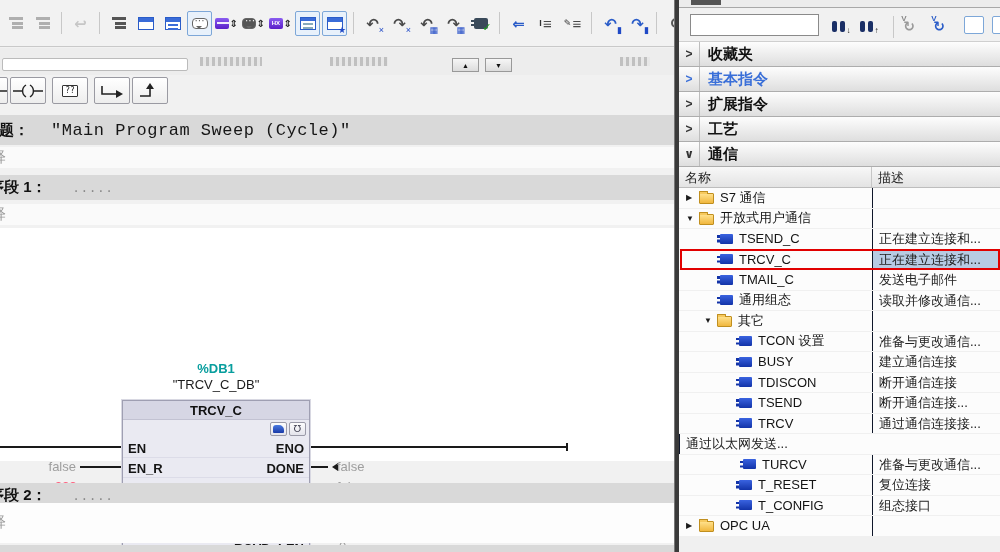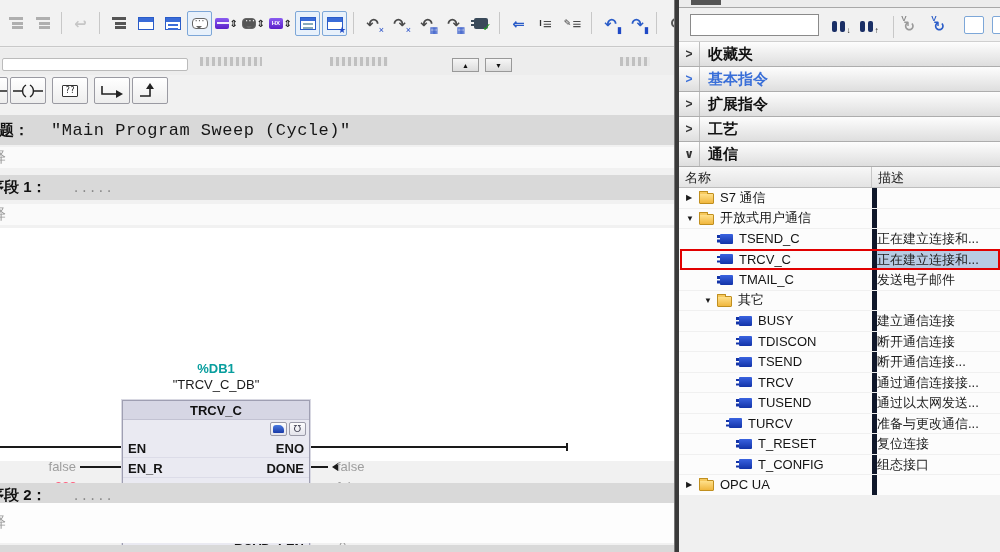--- a/index.html
+++ b/index.html
@@ -132,21 +132,21 @@
   .section.active .chev,.section.active .sec-label{color:#3a6fd8;}
 
   .thead{position:absolute;left:0;top:167px;width:321px;height:21px;display:flex;
          background:linear-gradient(#f8f8f8,#e3e3e3);border-bottom:1px solid #bdbdbd;font-size:13px;color:#222;}
   .thead .h1{flex:0 0 193px;padding:2px 0 0 6px;border-right:1px solid #c6c6c6;}
   .thead .h2{flex:1;padding:2px 0 0 6px;}
 
   .tbody{position:absolute;left:0;top:188px;width:321px;background:#fcfcfc;}
   .prow{height:20.5px;display:flex;position:relative;background:#fcfcfc;border-bottom:1px solid #f0f0f0;font-size:13px;color:#141414;}
   .cname{flex:0 0 193px;display:flex;align-items:center;overflow:hidden;white-space:nowrap;}
-  .cdesc{flex:1;border-left:5px solid #0f172a;line-height:20.5px;overflow:hidden;white-space:nowrap;color:#222;}
+  .cdesc{flex:1;border-left:1px solid #0f172a;padding-left:6px;line-height:20.5px;overflow:hidden;white-space:nowrap;color:#222;}
   .arr{width:13px;font-size:8px;color:#1a1a1a;flex:0 0 auto;}
   .folder-ic{width:15px;height:11px;background:linear-gradient(#ffe08a,#f0b73e);border:1px solid #c08f1f;border-radius:1px;
              position:relative;margin:2px 6px 0 0;flex:0 0 auto;}
   .folder-ic::before{content:"";position:absolute;top:-3px;left:-1px;width:7px;height:2px;background:#f6c95e;border:1px solid #c08f1f;border-bottom:none;border-radius:1px 1px 0 0;}
   .instr-ic{width:13px;height:10px;background:linear-gradient(#3a63e0,#1233a8);border-radius:1px;position:relative;margin-right:6px;flex:0 0 auto;}
   .instr-ic::before{content:"";position:absolute;left:-3px;top:1.5px;width:3px;height:2.5px;background:#1233a8;box-shadow:0 4.5px 0 #1233a8;}
   .prow.sel .cdesc{background:#b7cbe3;}
   .prow.sel::after{content:"";position:absolute;inset:-1px 0 -1px 1px;border:2px solid #e10000;pointer-events:none;z-index:3;}
 </style>
 </head>
@@ -487,30 +487,44 @@
           <div class="cdesc">正在建立连接和...</div>
         </div>
         <div class="prow">
           <div class="cname" style="padding-left: 41px;">
             <span class="instr-ic"></span>
             <span>TMAIL_C</span>
           </div>
           <div class="cdesc">发送电子邮件</div>
         </div>
         <div class="prow">
+          <div class="cname" style="padding-left: 41px;">
+            <span class="instr-ic"></span>
+            <span>通用组态</span>
+          </div>
+          <div class="cdesc">读取并修改通信...</div>
+        </div>
+        <div class="prow">
           <div class="cname" style="padding-left: 25px;">
             <span class="arr">▼</span>
             <span class="folder-ic"></span>
             <span>其它</span>
           </div>
           <div class="cdesc"></div>
         </div>
         <div class="prow">
           <div class="cname" style="padding-left: 60px;">
             <span class="instr-ic"></span>
+            <span>TCON 设置</span>
+          </div>
+          <div class="cdesc">准备与更改通信...</div>
+        </div>
+        <div class="prow">
+          <div class="cname" style="padding-left: 60px;">
+            <span class="instr-ic"></span>
             <span>BUSY</span>
           </div>
           <div class="cdesc">建立通信连接</div>
         </div>
         <div class="prow">
           <div class="cname" style="padding-left: 60px;">
             <span class="instr-ic"></span>
             <span>TDISCON</span>
           </div>
           <div class="cdesc">断开通信连接</div>
@@ -523,28 +537,24 @@
           <div class="cdesc">断开通信连接...</div>
         </div>
         <div class="prow">
           <div class="cname" style="padding-left: 60px;">
             <span class="instr-ic"></span>
             <span>TRCV</span>
           </div>
           <div class="cdesc">通过通信连接接...</div>
         </div>
         <div class="prow">
-          <div class="cname" style="padding-left: 60px;">
-            <span class="instr-ic"></span>
-            <span>TUSEND</span>
-          </div>
           <div class="cdesc">通过以太网发送...</div>
         </div>
         <div class="prow">
-          <div class="cname" style="padding-left: 50px;">
+          <div class="cname" style="padding-left: 64px;">
             <span class="instr-ic"></span>
             <span>TURCV</span>
           </div>
           <div class="cdesc">准备与更改通信...</div>
         </div>
         <div class="prow">
           <div class="cname" style="padding-left: 60px;">
             <span class="instr-ic"></span>
             <span>T_RESET</span>
           </div>

